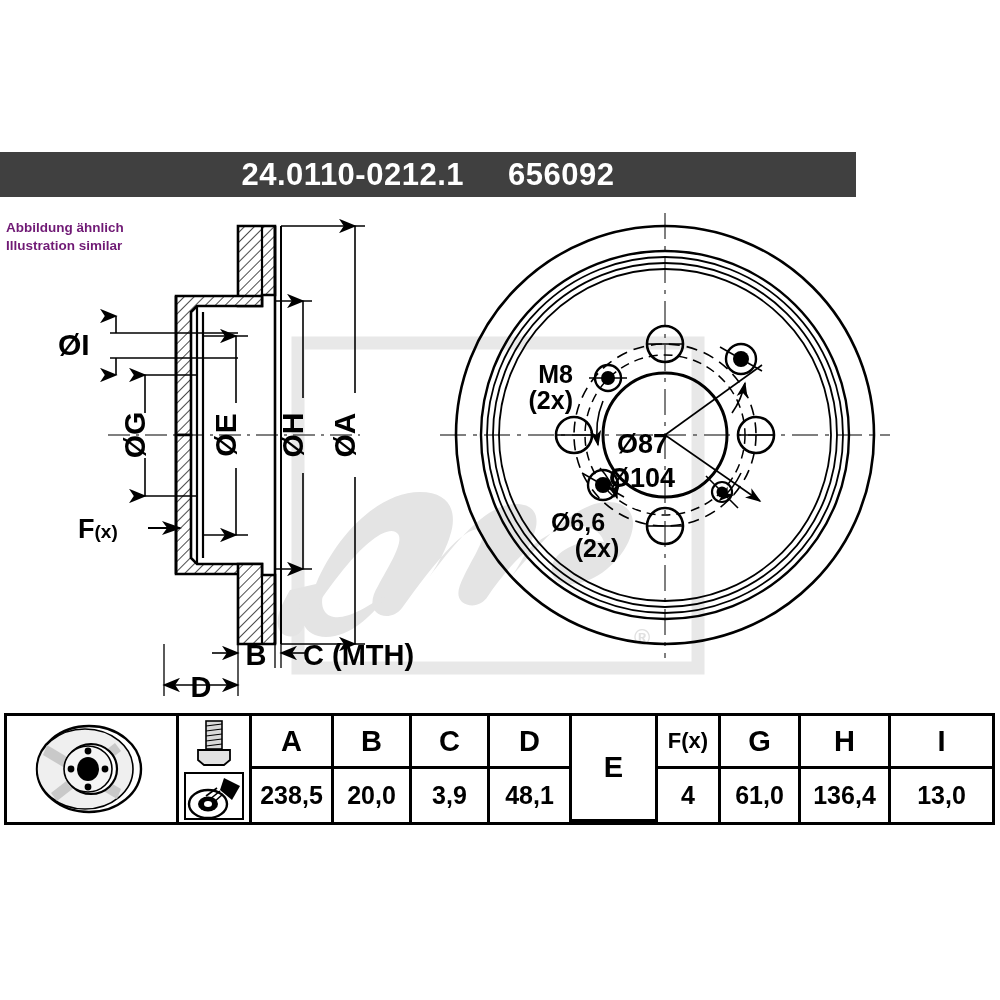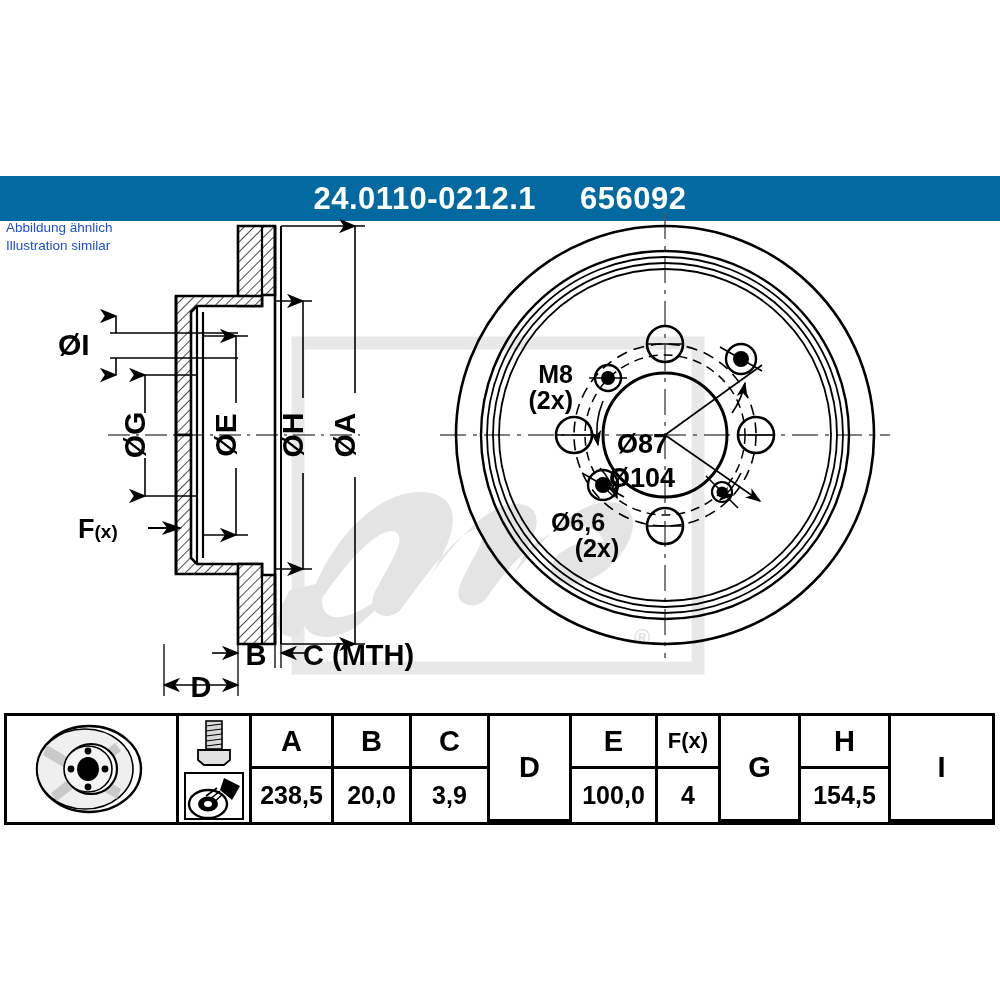--- a/index.html
+++ b/index.html
@@ -12,46 +12,46 @@
     height: 1000px;
     position: relative;
     font-family: "Liberation Sans", sans-serif;
     overflow: hidden;
   }
 
   
   #header-bar {
     position: absolute;
     left: 0;
-    top: 176px;
-    width: 1000px;
+    top: 152px;
+    width: 856px;
     height: 45px;
-    background: #0369a1;
+    background: #404040;
     display: flex;
     align-items: center;
     justify-content: center;
     gap: 44px;
   }
   #header-bar .hdr-text {
     color: #ffffff;
     font-size: 31px;
     font-weight: bold;
     letter-spacing: 0.5px;
     line-height: 1;
     white-space: nowrap;
   }
 
   
   #illus-note {
     position: absolute;
     left: 6px;
     top: 219px;
     font-size: 13.5px;
-    font-weight: normal;
-    color: #1d4ed8;
+    font-weight: bold;
+    color: #701a75;
     line-height: 1.32;
   }
 
   
   #drawing {
     position: absolute;
     left: 0;
     top: 213px;
     width: 1000px;
     height: 497px;
@@ -381,32 +381,34 @@
   <div class="tcol" style="width:78px">
     <div class="th">B</div>
     <div class="td">20,0</div>
   </div>
   <div class="tcol" style="width:78px">
     <div class="th">C</div>
     <div class="td">3,9</div>
   </div>
   <div class="tcol" style="width:82px">
     <div class="th">D</div>
+    <div class="td">48,1</div>
   </div>
   <div class="tcol" style="width:86px">
     <div class="th">E</div>
-    <div class="td">100,0</div>
   </div>
   <div class="tcol" style="width:63px">
     <div class="th small">F(x)</div>
     <div class="td">4</div>
   </div>
   <div class="tcol" style="width:80px">
     <div class="th">G</div>
+    <div class="td">61,0</div>
   </div>
   <div class="tcol" style="width:90px">
     <div class="th">H</div>
-    <div class="td">154,5</div>
+    <div class="td">136,4</div>
   </div>
   <div class="tcol" style="flex:1">
     <div class="th">I</div>
+    <div class="td">13,0</div>
   </div>
 </div>
 
 </body></html>

